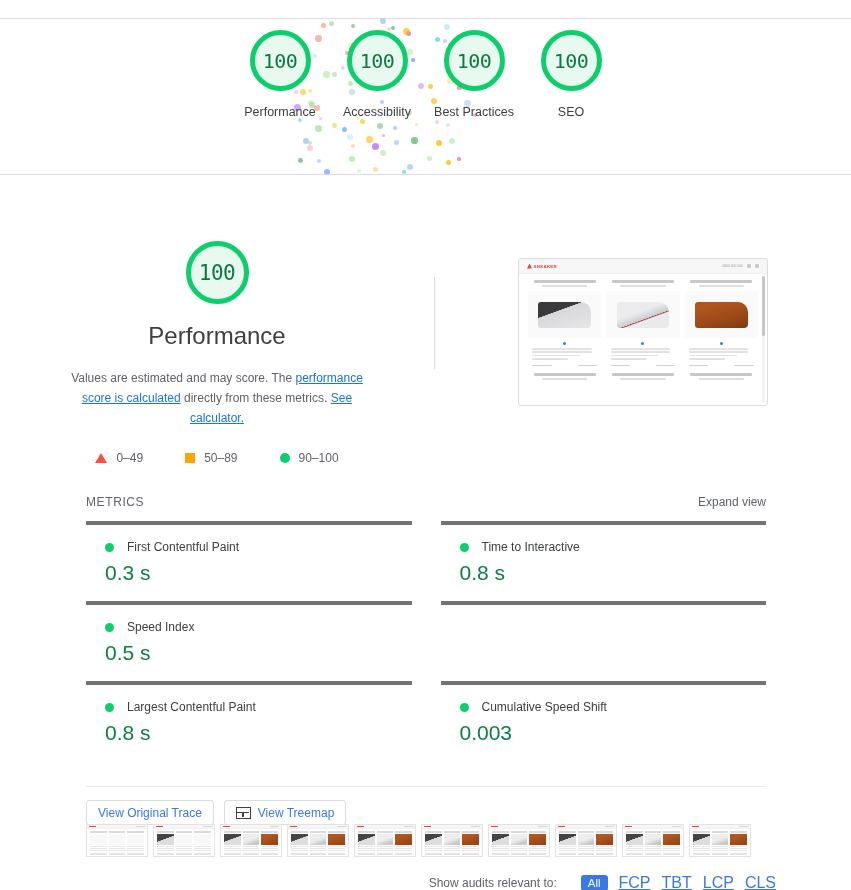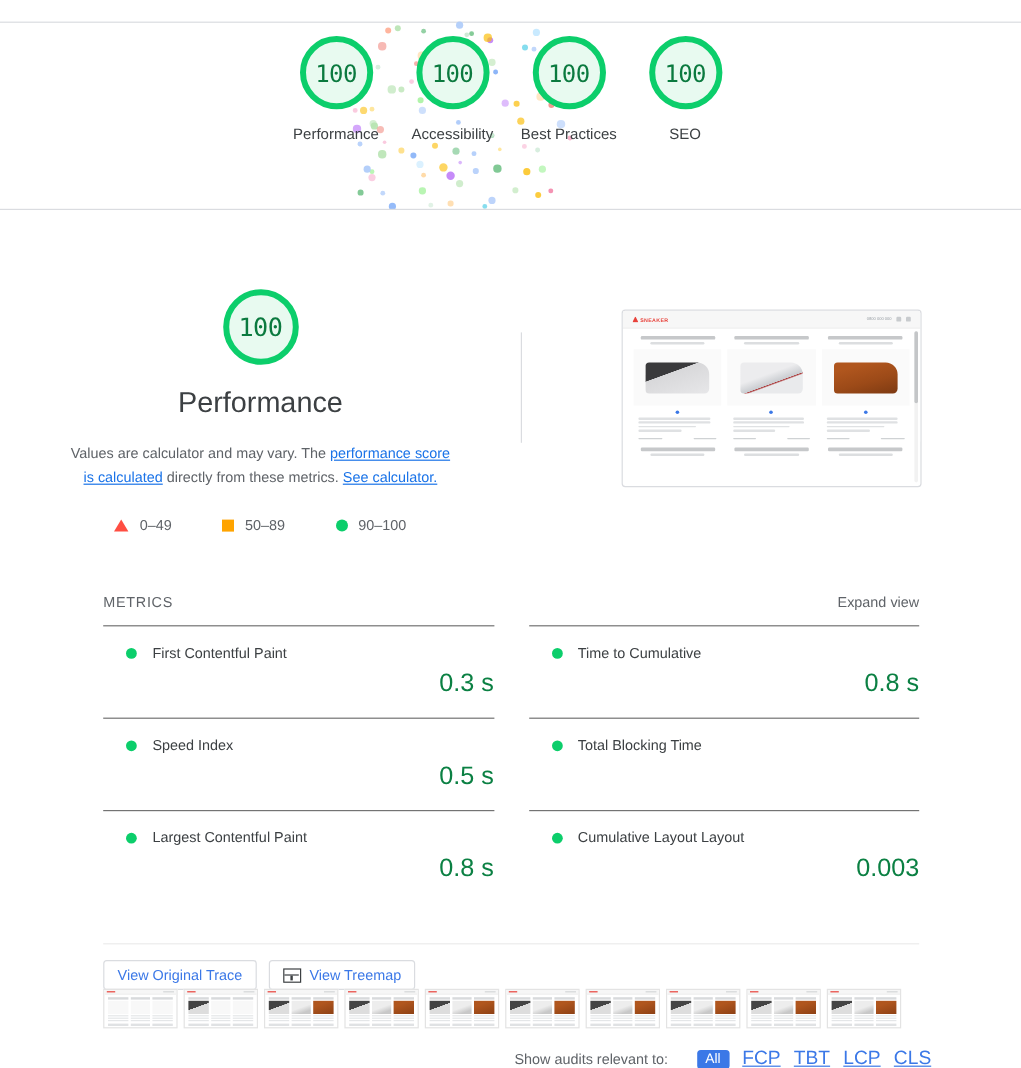--- a/index.html
+++ b/index.html
@@ -148,33 +148,33 @@
   .shot-scroll {
     position: absolute; right: 2px; top: 17px; width: 3px; height: 60px;
     background: #c4c6c8; border-radius: 2px;
   }
   .shot-scroll-track {
     position: absolute; right: 2px; top: 17px; width: 3px; height: 126px;
     background: #f2f2f2; border-radius: 2px;
   }
 
   
-  .metrics-wrap { position: absolute; top: 495px; left: 86px; width: 680px; text-align: right; }
+  .metrics-wrap { position: absolute; top: 495px; left: 86px; width: 680px; }
   .metrics-head {
     display: flex; justify-content: space-between; align-items: baseline;
     padding-bottom: 12px;
   }
   .metrics-title { font-size: 12px; color: #5f6368; letter-spacing: .6px; }
   .expand-view { font-size: 12px; color: #5f6368; cursor: pointer; }
 
   .metrics-grid {
     display: grid; grid-template-columns: 1fr 1fr; column-gap: 29px;
   }
   .metric {
-    border-top: 1px solid #737373;
+    border-top: 4px solid #737373;
     padding: 15px 0 16px 19px;
   }
   .metric-head { display: flex; align-items: center; gap: 13px; }
   .metric-dot { width: 9px; height: 9px; border-radius: 50%; background: #0cce6b; flex: none; }
   .metric-name { font-size: 12px; color: #3c4043; }
   .metric-val {
     margin-top: 7px; margin-left: 0px;
     font-size: 21px; color: #0b8043; font-weight: 400;
   }
 
@@ -356,21 +356,21 @@
     </div>
   </div>
 
   <div class="section-rule"></div>
 
   <div class="perf-area">
     <div class="perf-left">
       <div class="big-gauge">100</div>
       <div class="perf-title">Performance</div>
       <div class="perf-desc">
-        <span>Values are calculator and may vary. The </span><a href="#">performance score is calculated</a><span> directly from these metrics. </span><a href="#">See calculator.</a>
+        <span>Values are estimated and may score. The </span><a href="#">performance score is calculated</a><span> directly from these metrics. </span><a href="#">See calculator.</a>
       </div>
       <div class="legend">
         <div class="legend-item">
           <span class="sw-tri"></span>
           <span>0–49</span>
         </div>
         <div class="legend-item">
           <span class="sw-sq"></span>
           <span>50–89</span>
         </div>
@@ -480,48 +480,44 @@
       <div class="metric">
         <div class="metric-head">
           <span class="metric-dot"></span>
           <span class="metric-name">First Contentful Paint</span>
         </div>
         <div class="metric-val">0.3 s</div>
       </div>
       <div class="metric">
         <div class="metric-head">
           <span class="metric-dot"></span>
-          <span class="metric-name">Time to Cumulative</span>
+          <span class="metric-name">Time to Interactive</span>
         </div>
         <div class="metric-val">0.8 s</div>
       </div>
       <div class="metric">
         <div class="metric-head">
           <span class="metric-dot"></span>
           <span class="metric-name">Speed Index</span>
         </div>
         <div class="metric-val">0.5 s</div>
       </div>
       <div class="metric">
-        <div class="metric-head">
-          <span class="metric-dot"></span>
-          <span class="metric-name">Total Blocking Time</span>
-        </div>
       </div>
       <div class="metric">
         <div class="metric-head">
           <span class="metric-dot"></span>
           <span class="metric-name">Largest Contentful Paint</span>
         </div>
         <div class="metric-val">0.8 s</div>
       </div>
       <div class="metric">
         <div class="metric-head">
           <span class="metric-dot"></span>
-          <span class="metric-name">Cumulative Layout Layout</span>
+          <span class="metric-name">Cumulative Speed Shift</span>
         </div>
         <div class="metric-val">0.003</div>
       </div>
     </div>
   </div>
 
   <div class="btn-row">
     <div class="btn">
       <span>View Original Trace</span>
     </div>

